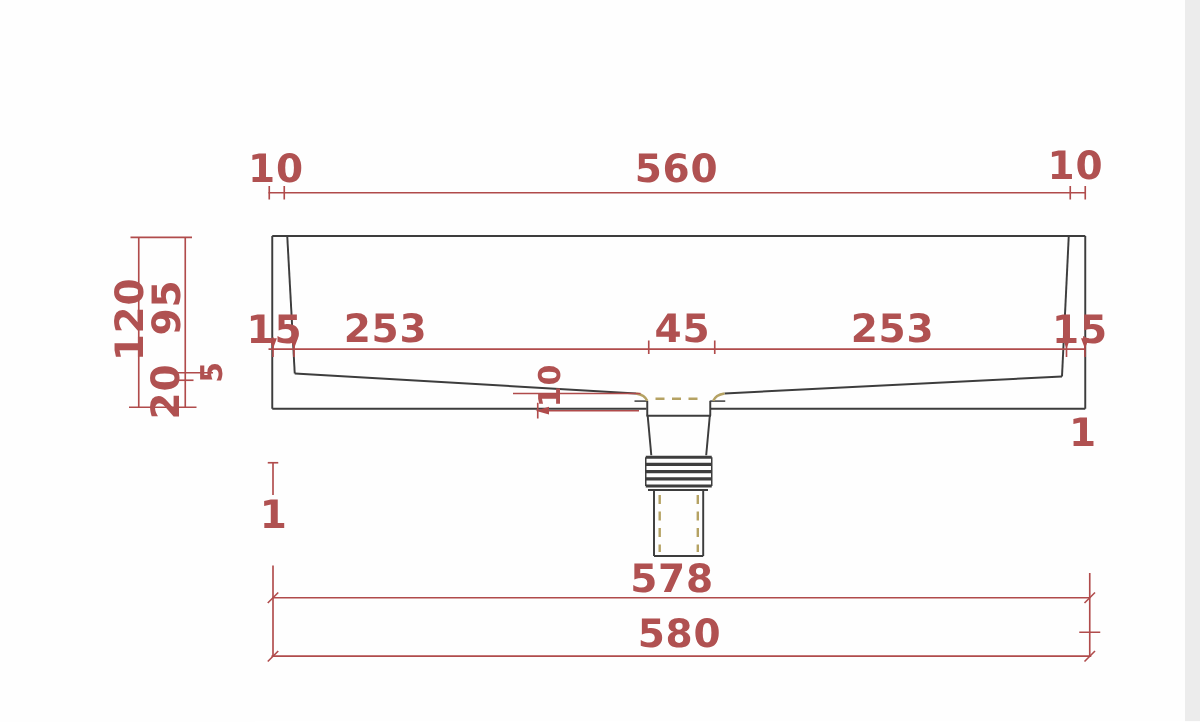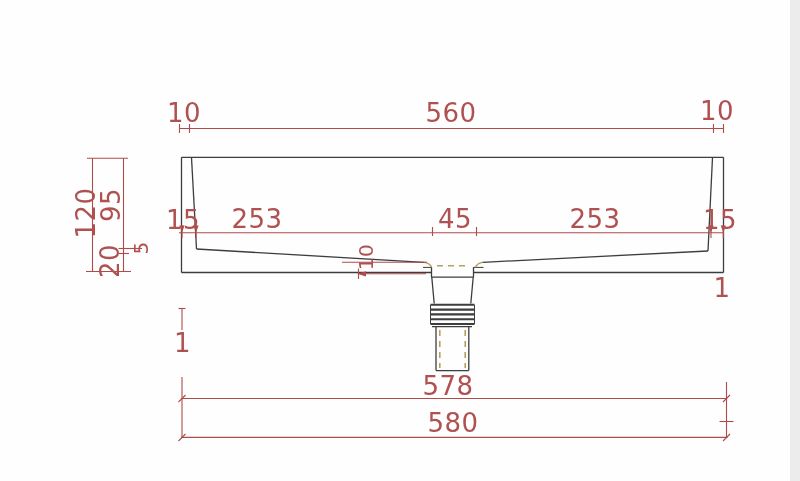--- a/index.html
+++ b/index.html
@@ -1,16 +1,16 @@
 <!DOCTYPE html>
 <html><head>
 <meta charset="utf-8">
 <style>
   html,body{margin:0;padding:0;background:#ffffff;}
-  .stage{position:relative;width:800px;height:481px;background:#fefefe;overflow:hidden;}
+  .stage{position:relative;width:800px;height:481px;background:#fefefe;overflow:hidden;font-weight:bold;}
   .edge-strip{position:absolute;top:0;right:0;width:10px;height:481px;background:#ececec;}
   svg{position:absolute;top:0;left:0;}
   .dim-text{font-family:"DejaVu Sans", sans-serif;fill:#b05151;letter-spacing:0.5px;}
   .big{font-size:26px;}
   .small{font-size:20px;}
 </style>
 </head>
 <body>
 
 <div class="stage">

